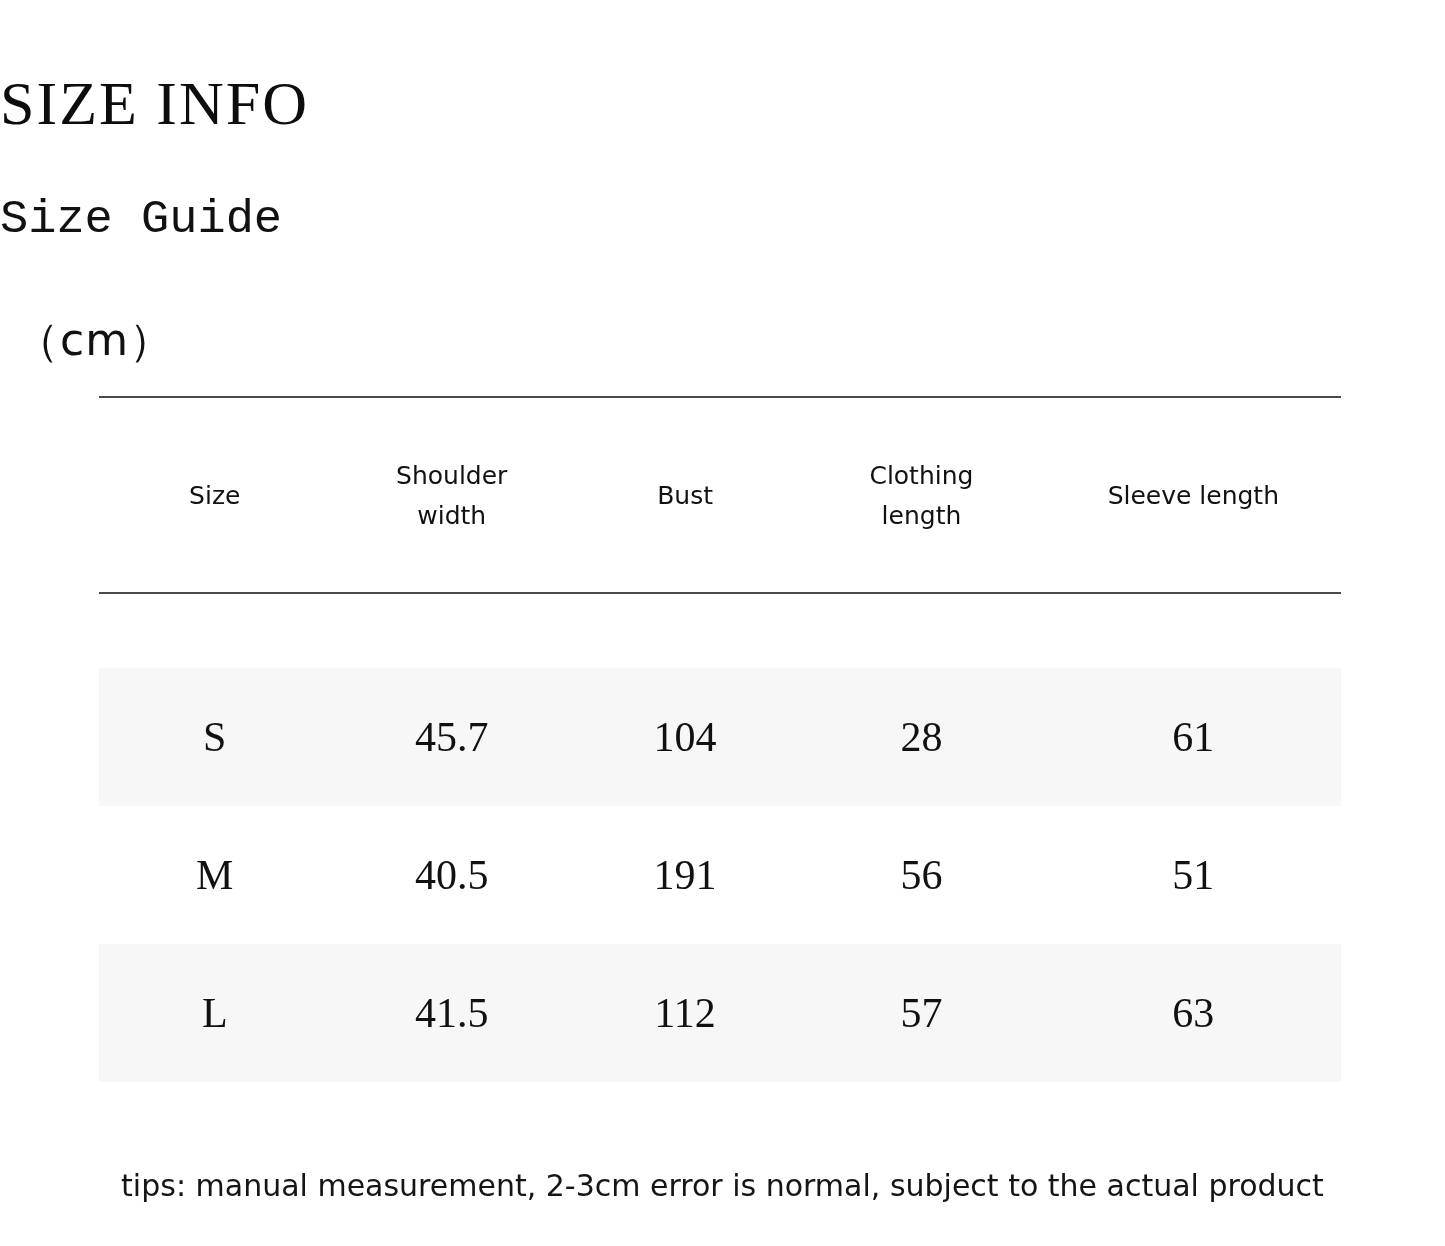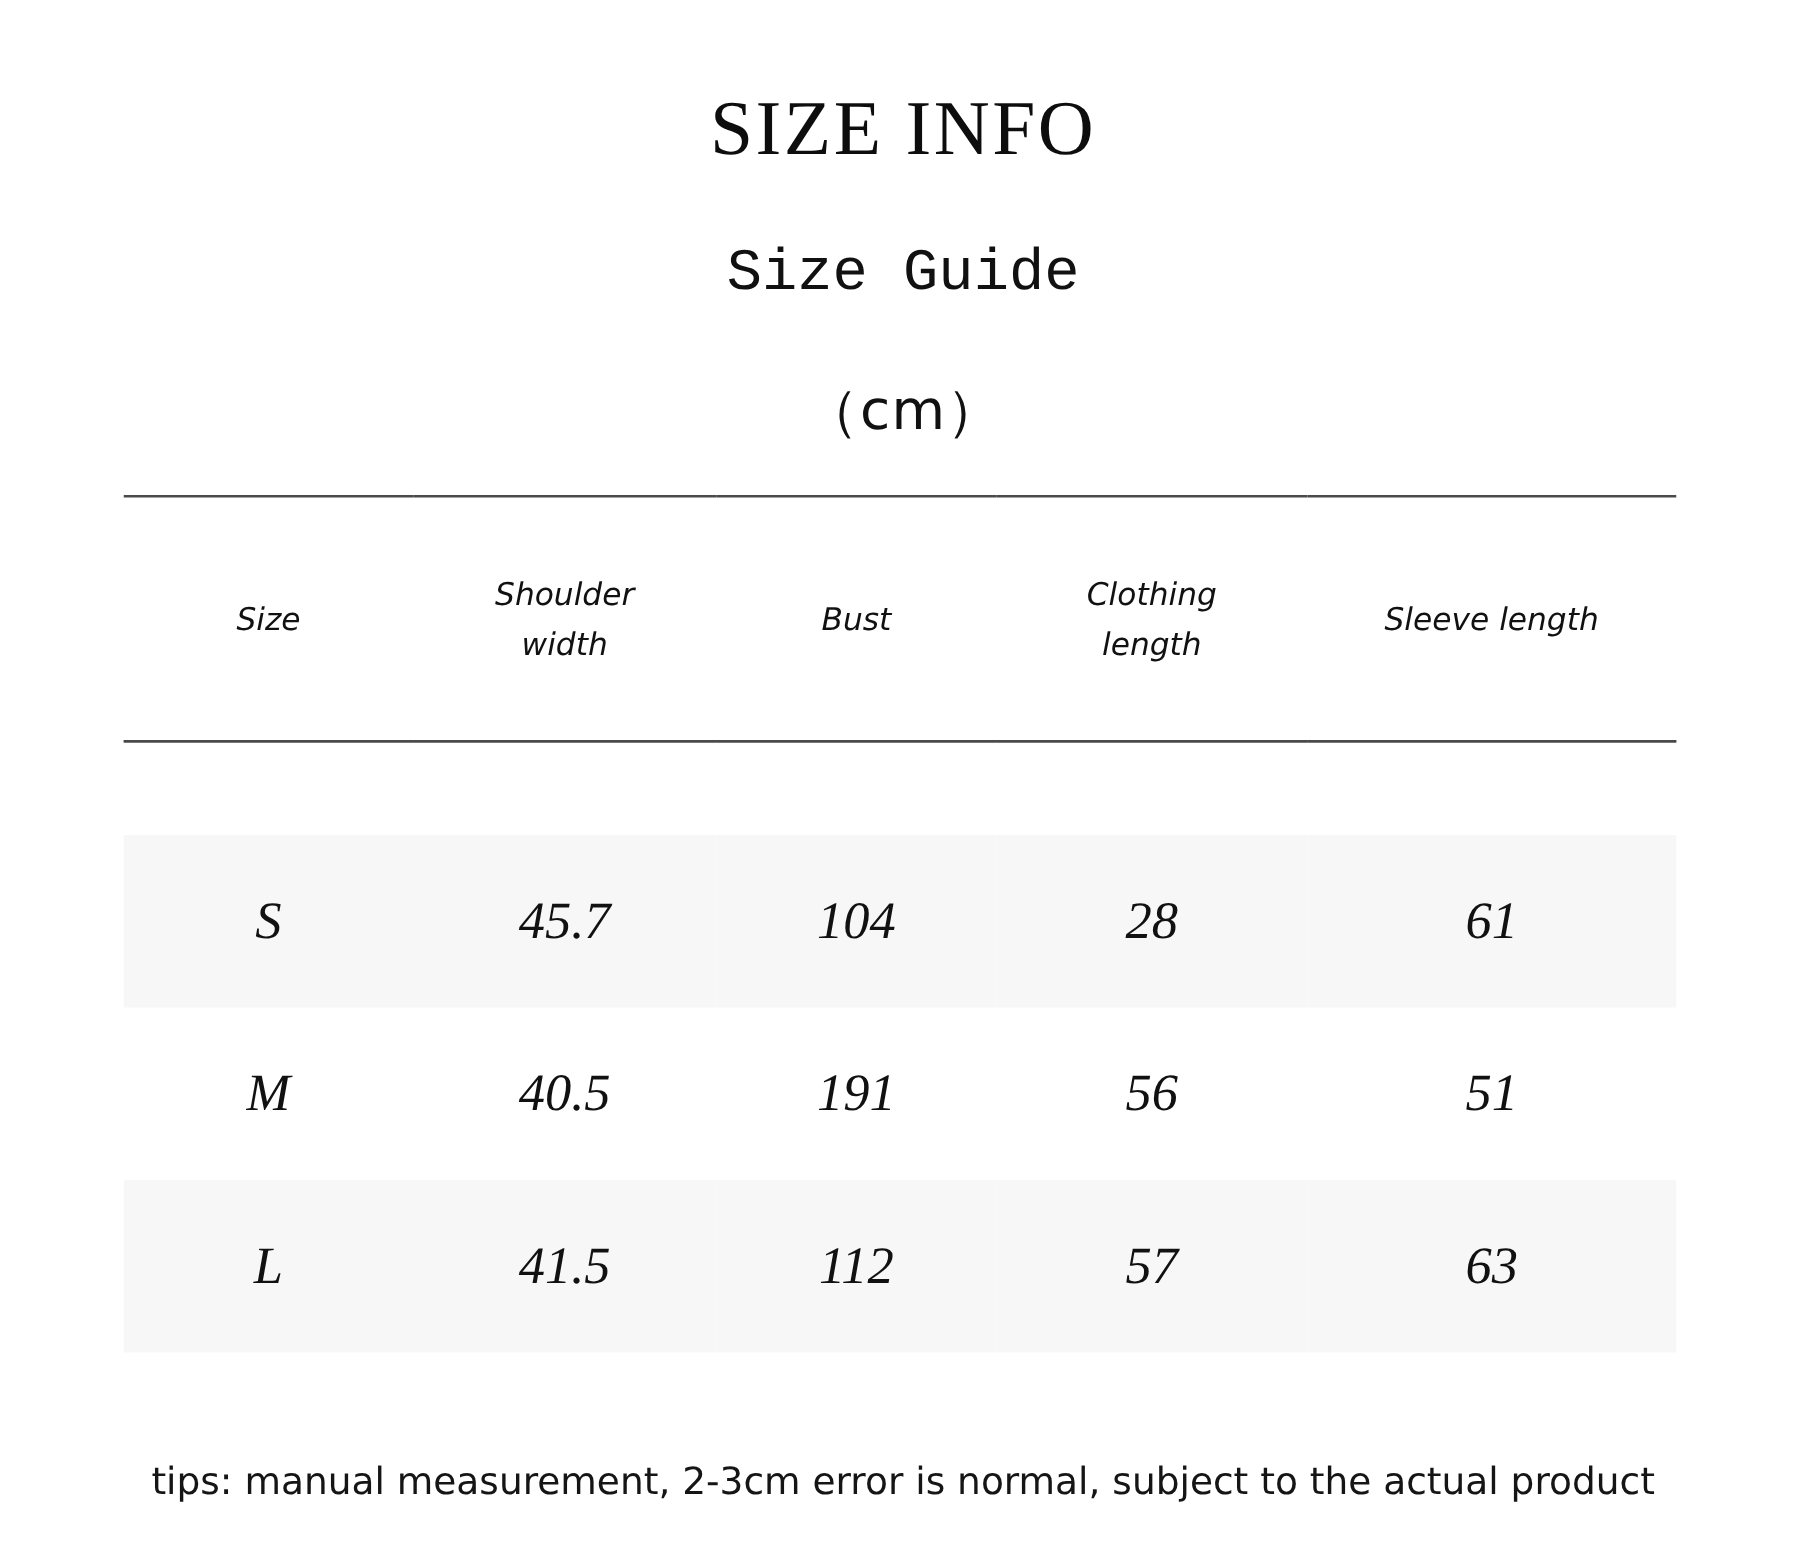--- a/index.html
+++ b/index.html
@@ -18,21 +18,21 @@
 
   .page {
     width: 1445px;
     height: 1246px;
     position: relative;
     background: #ffffff;
     box-sizing: border-box;
   }
 
   .title-block {
-    text-align: center;
+    text-align: left;
     padding-top: 72px;
   }
 
   .main-title {
     font-family: "Liberation Serif", serif;
     font-size: 62px;
     letter-spacing: 2px;
     font-weight: 400;
     line-height: 1.0;
     color: #0d0d0d;
@@ -48,31 +48,30 @@
     margin: 0;
     padding-top: 62px;
   }
 
   .unit-title {
     font-family: "DejaVu Sans", sans-serif;
     font-size: 44px;
     font-weight: 400;
     line-height: 1.0;
     color: #111111;
-    margin: 4px;
+    margin: 15px;
     padding-top: 60px;
     letter-spacing: 1px;
   }
 
   .table-wrap {
     position: absolute;
     left: 99px;
     top: 396px;
     width: 1242px;
-    font-style: italic;
   }
 
   table.size-table {
     width: 100%;
     border-collapse: collapse;
     table-layout: fixed;
   }
 
   table.size-table thead tr {
     border-top: 2px solid #4a4a4a;

